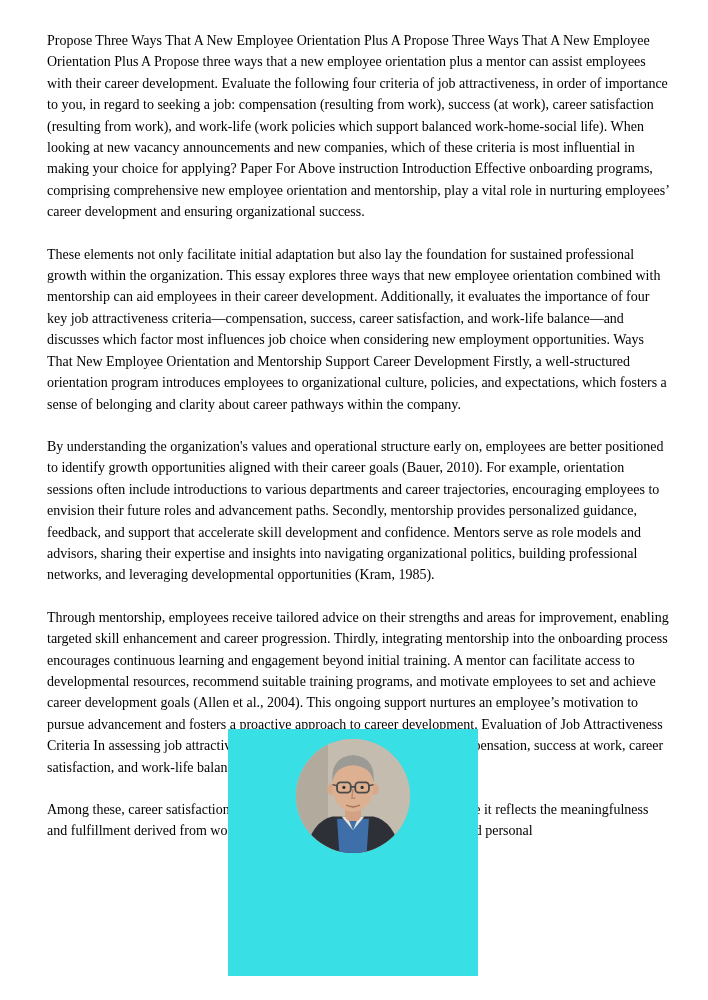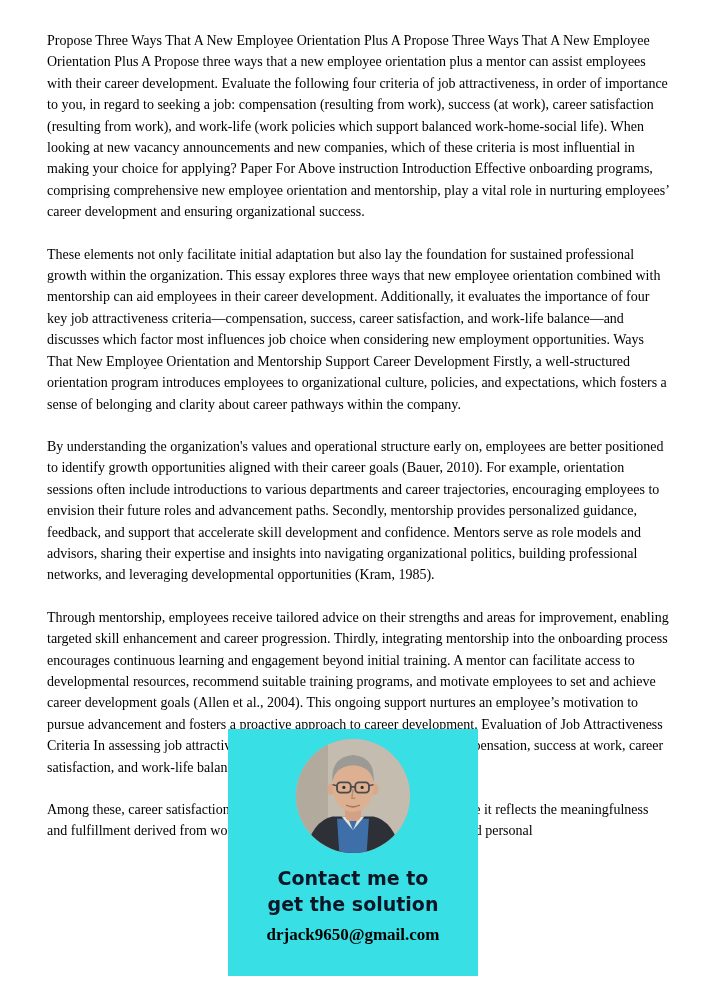--- a/index.html
+++ b/index.html
@@ -113,18 +113,13 @@
       <line x1="36" y1="41" x2="32" y2="40" stroke="#4a4a4a" stroke-width="1.2"></line>
       <line x1="64" y1="41" x2="68" y2="40" stroke="#4a4a4a" stroke-width="1.2"></line>
 
       <circle cx="42" cy="42.5" r="1.4" fill="#33302c"></circle>
       <circle cx="58" cy="42.5" r="1.4" fill="#33302c"></circle>
 
       <path d="M50 44 L49 52 L52 52" fill="none" stroke="#b98a6c" stroke-width="1.2"></path>
       <path d="M44 58 Q50 61 56 58" fill="none" stroke="#a9765c" stroke-width="1.4"></path>
     </svg>
   </div>
-  <div class="card-text">
-    <div class="card-line">Contact me to</div>
-    <div class="card-line">get the solution</div>
-    <div class="card-email">drjack9650@gmail.com</div>
-  </div>
 </div>
 
 </body></html>

